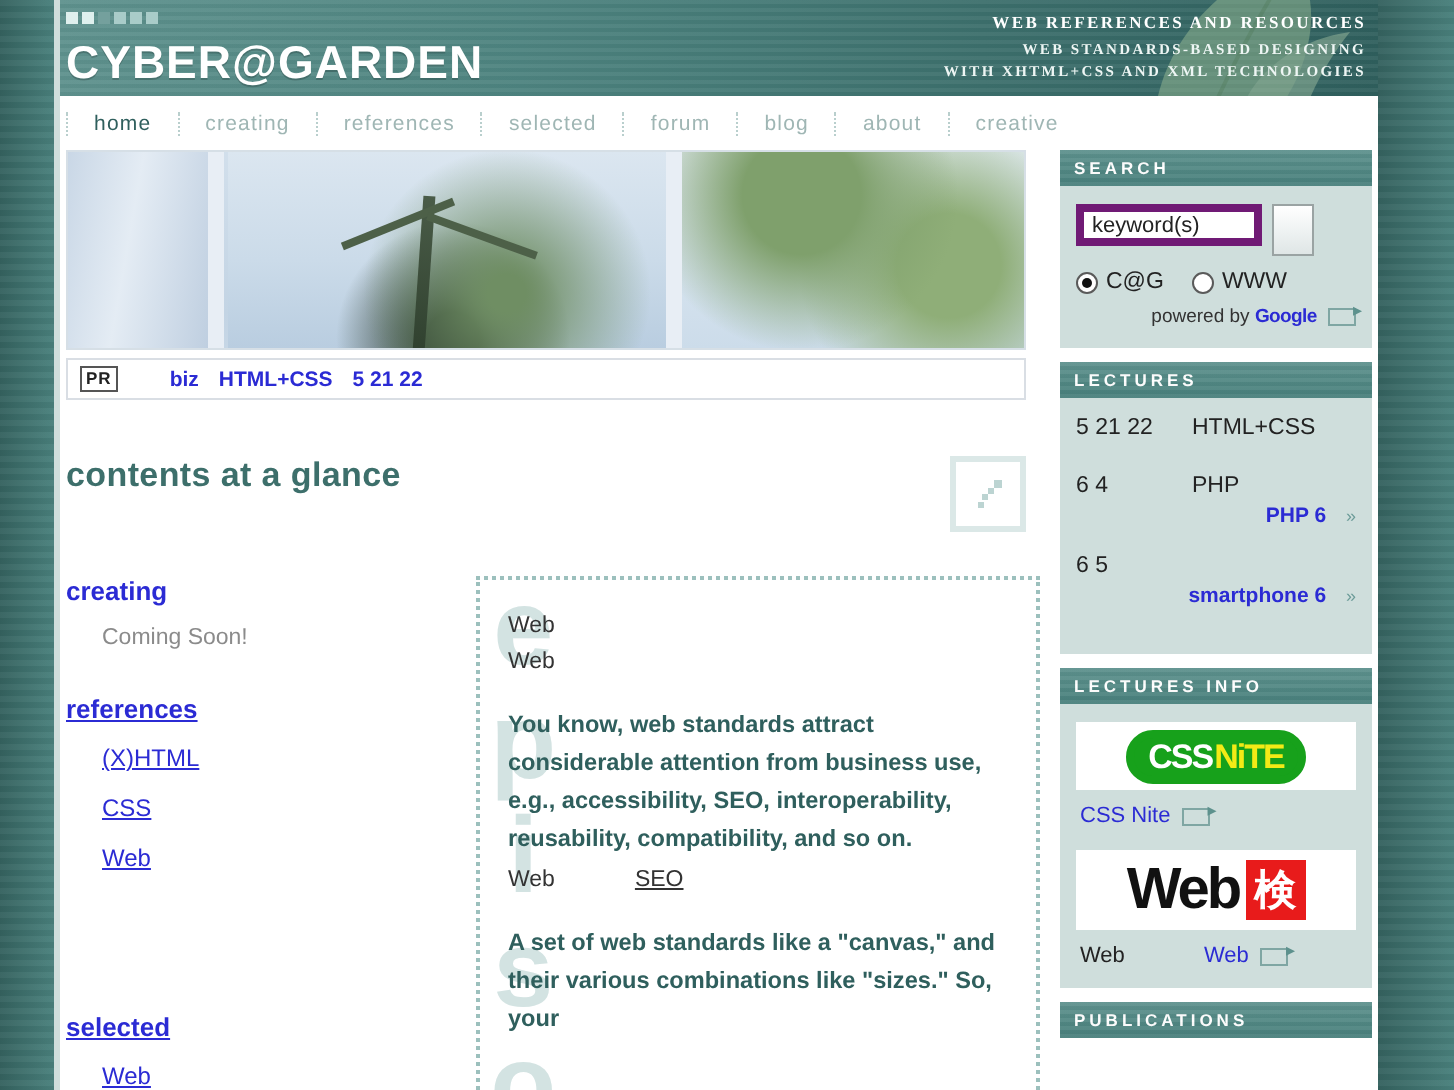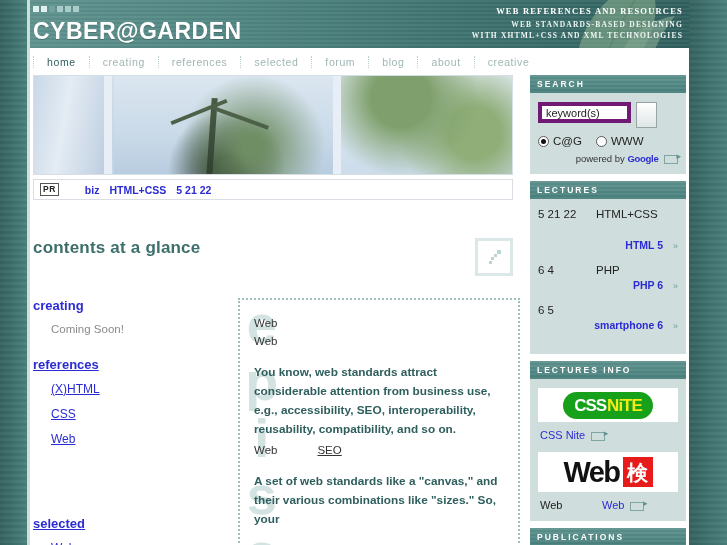--- a/index.html
+++ b/index.html
@@ -130,21 +130,21 @@
   }
   .pr-badge {
     border: 1px solid #555; font-size: 8.5px; font-weight: 700;
     padding: 0 2px; color: #222; letter-spacing: .5px; line-height: 11px;
   }
   .prbar a { color: #2b2bd4; text-decoration: none; font-weight: 700; }
   .prbar .sp { width: 6px; }
 
   
   .glance-row {
-    width: 480px; margin-top: 38px;
+    width: 480px; margin-top: 28px;
     display: flex; align-items: flex-start; justify-content: space-between;
   }
   .glance-title {
     font-size: 17px; font-weight: 700; color: #3d6f6b; letter-spacing: .2px;
   }
   .glance-icon {
     width: 38px; height: 38px; border: 3px solid #dbe8e7;
     position: relative; background:#fff;
   }
   .glance-icon svg { position: absolute; left: 6px; top: 6px; }
@@ -419,24 +419,20 @@
         </div>
 
         <div class="box">
           <div class="box-h">LECTURES</div>
           <div class="box-b">
             <div class="lec-row">
               <span class="d">5 21  22</span>
               <span>HTML+CSS</span>
             </div>
             <div class="lec-blank"></div>
-            <div class="lec-link">
-              <a href="#">HTML 5</a>
-              <span class="ar">»</span>
-            </div>
 
             <div class="lec-row">
               <span class="d">6 4</span>
               <span>PHP</span>
             </div>
             <div class="lec-link">
               <a href="#">PHP 6</a>
               <span class="ar">»</span>
             </div>
 

